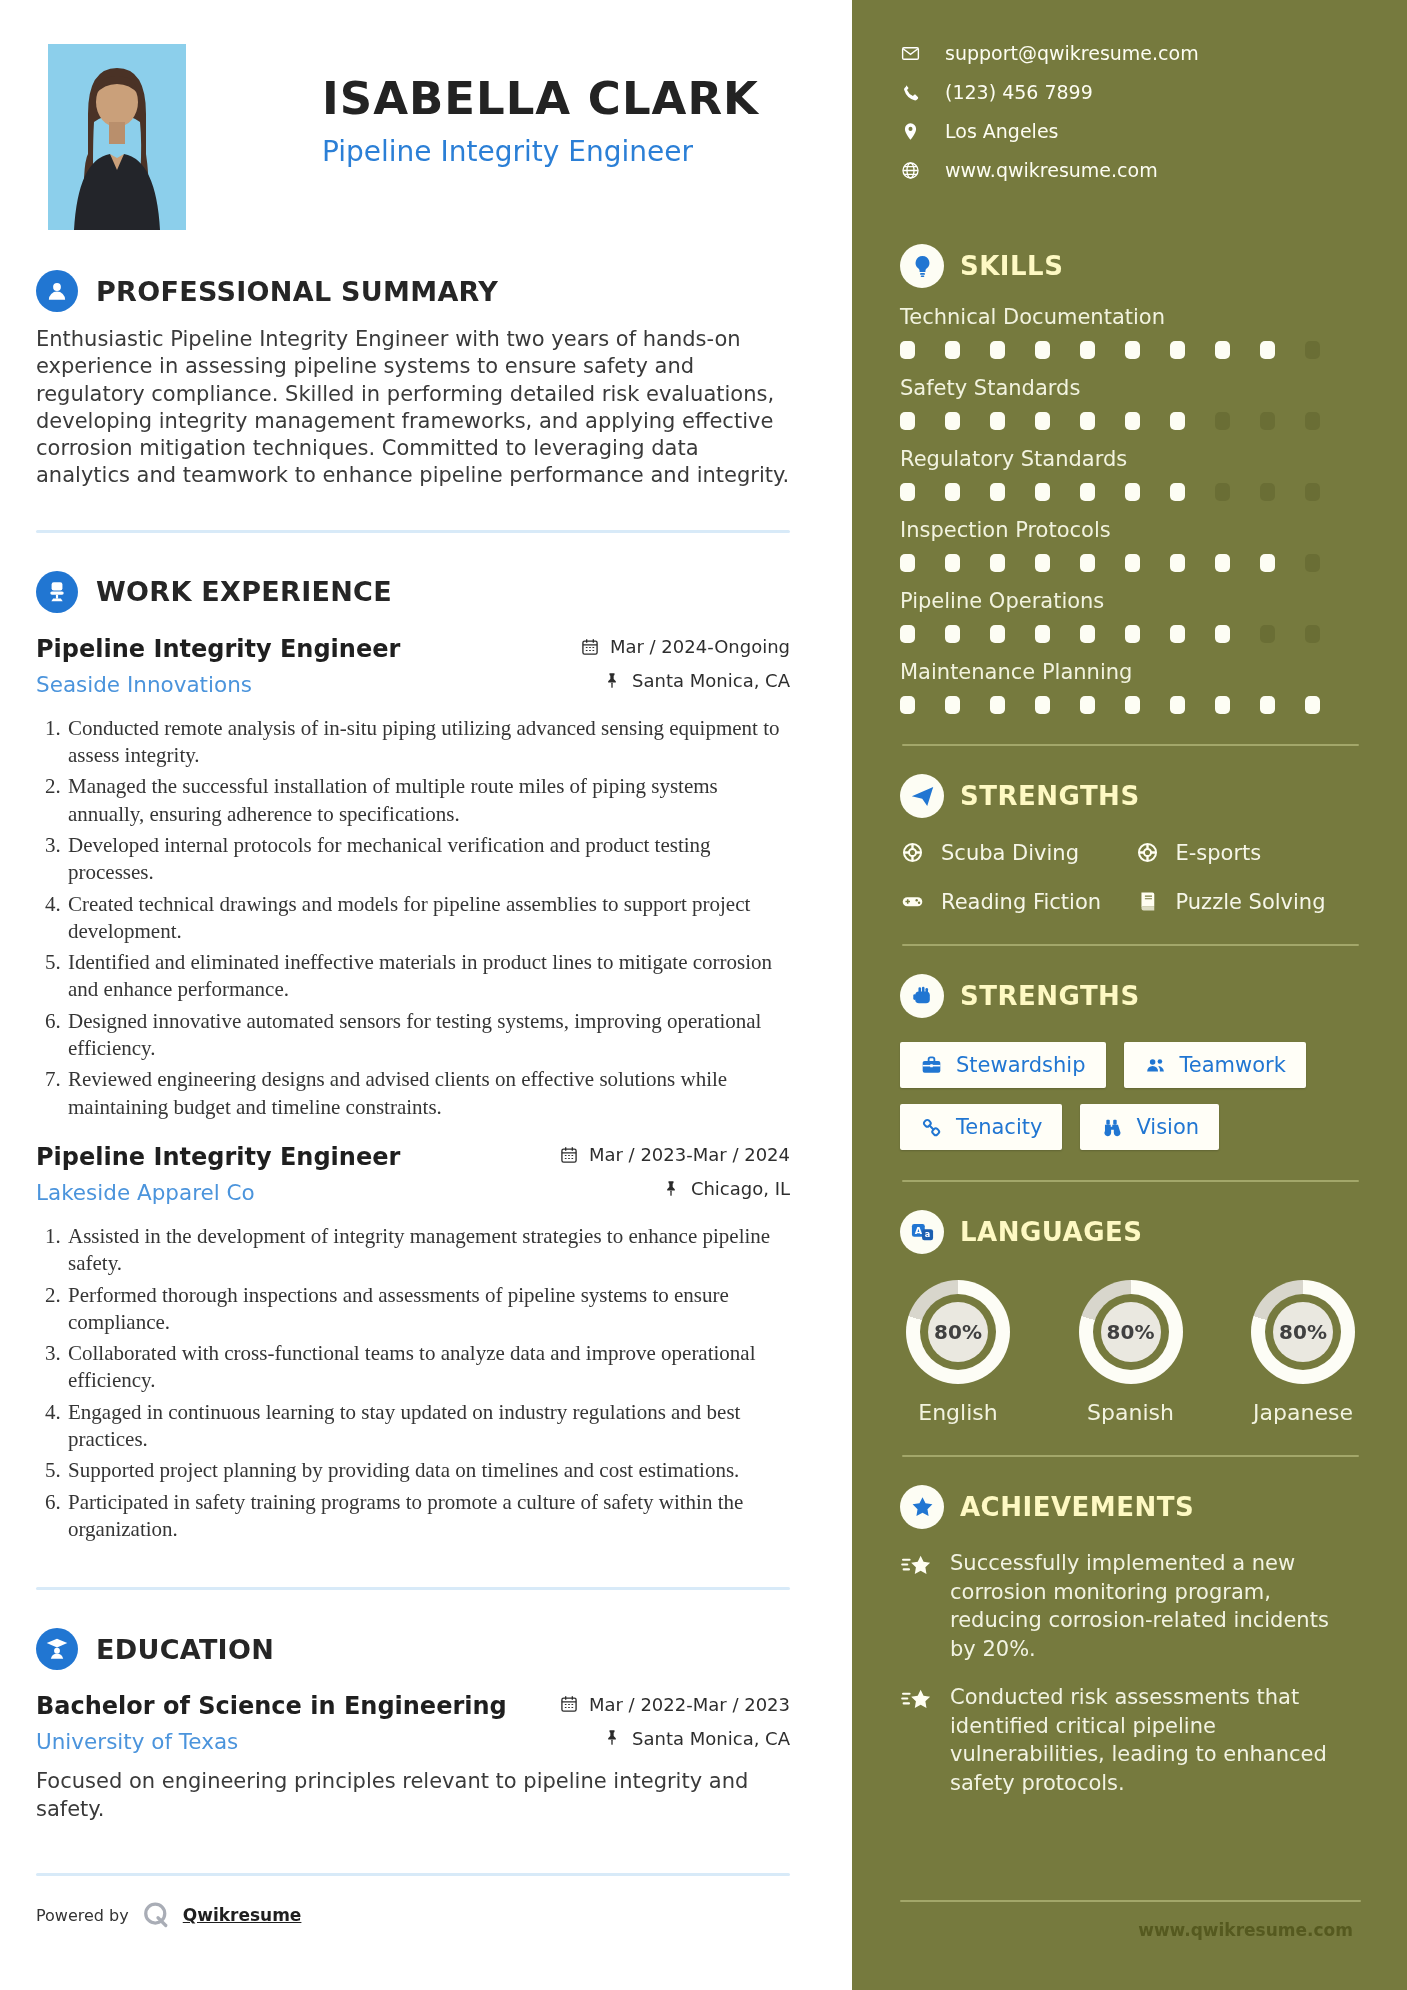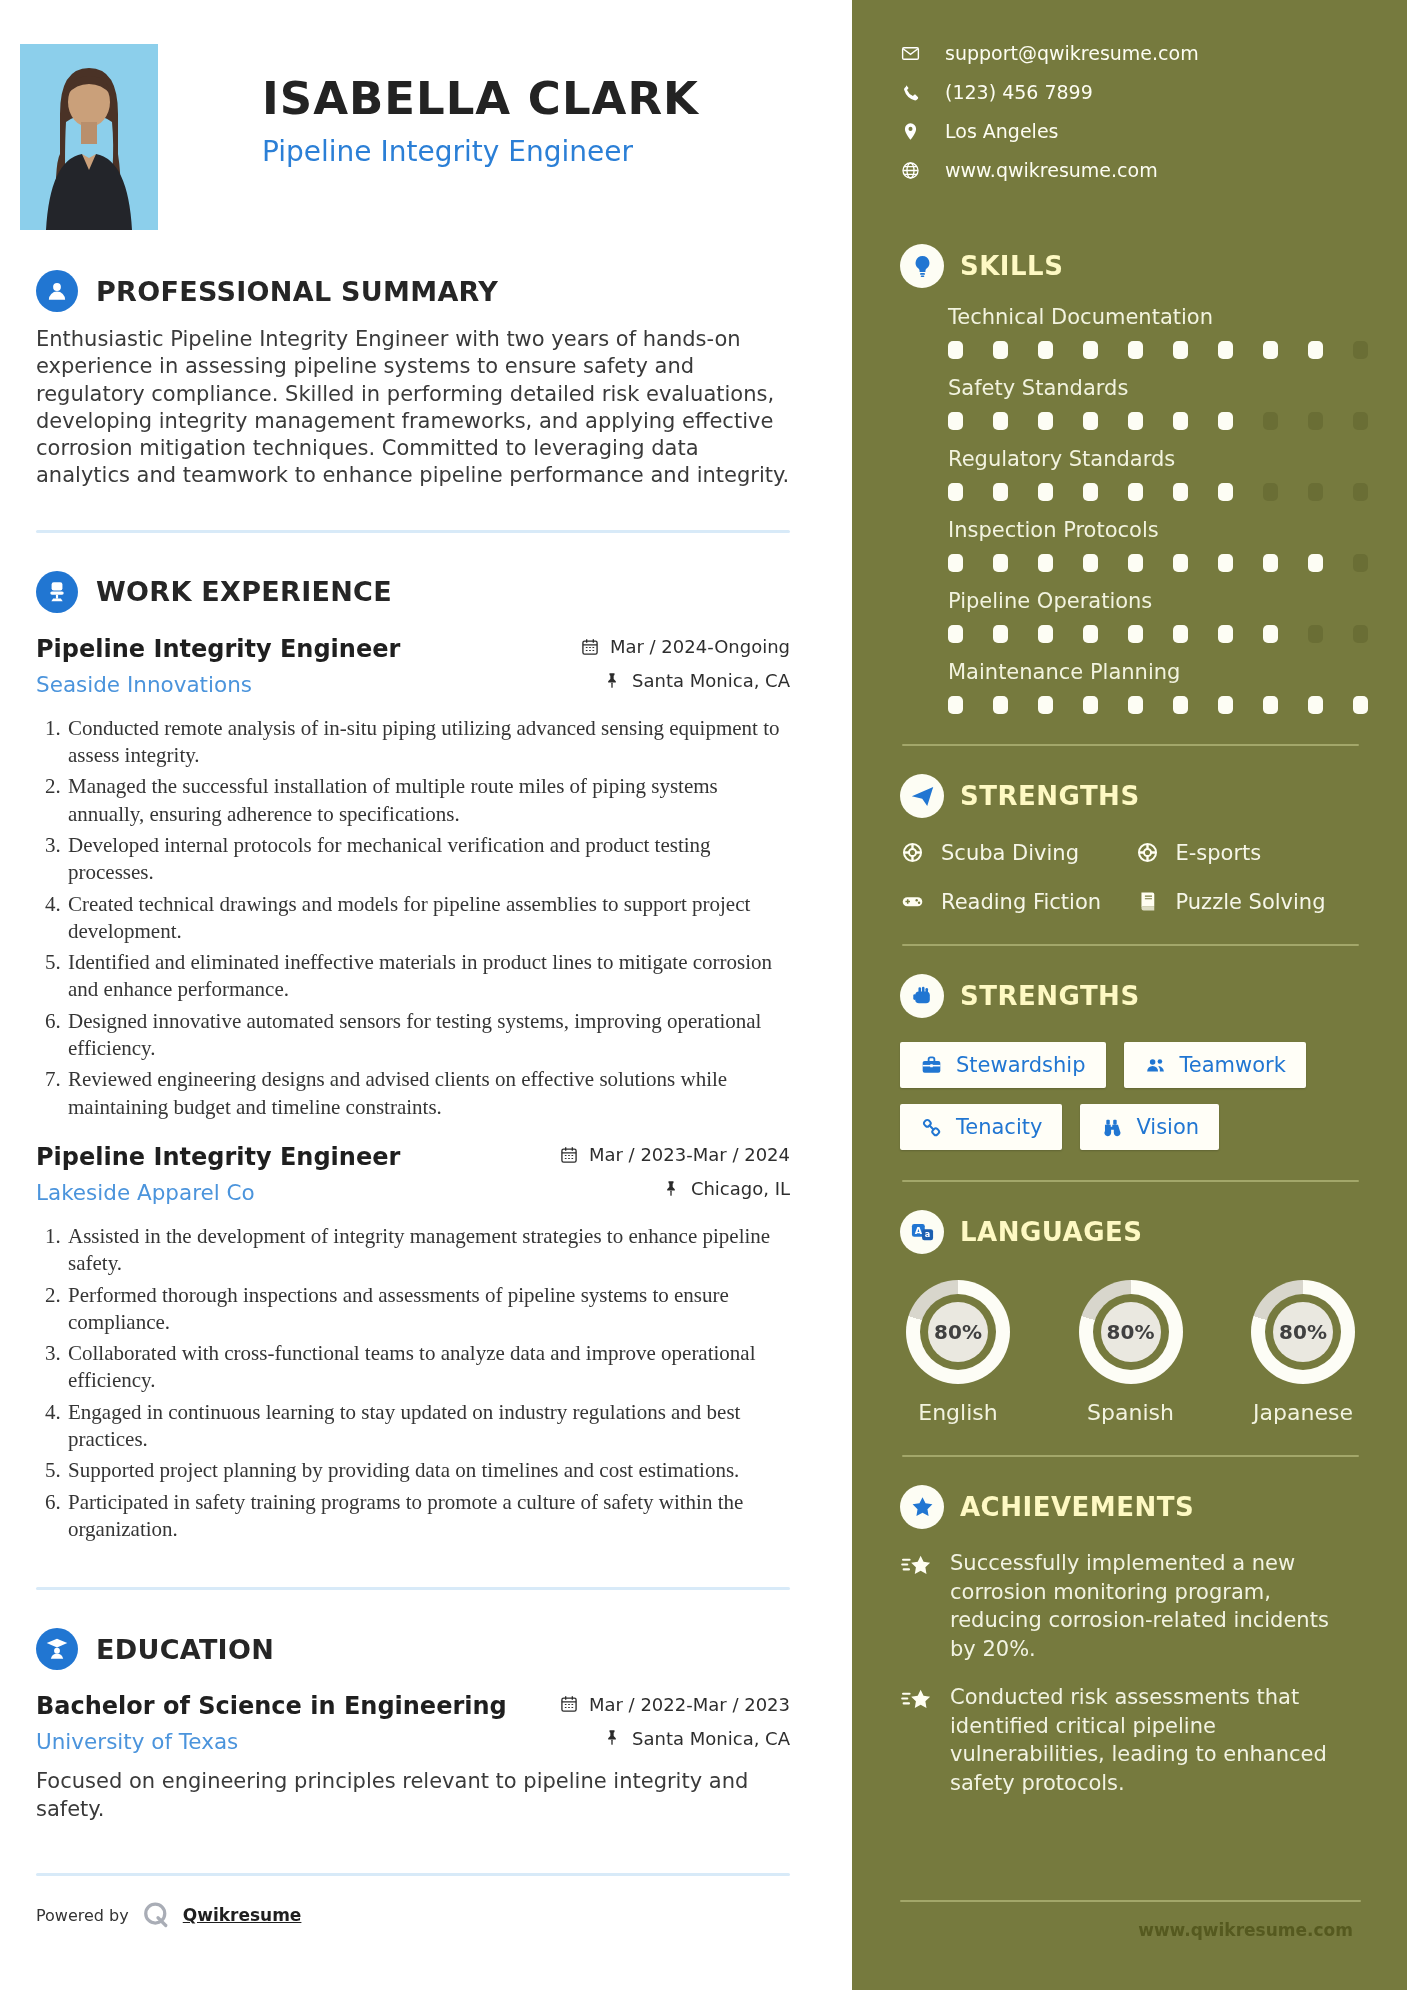--- a/index.html
+++ b/index.html
@@ -9,21 +9,21 @@
     font-family:"DejaVu Sans","Liberation Sans",sans-serif;
     background:#ffffff;
   }
   .page { display:flex; width:1407px; height:1990px; overflow:hidden; }
 
   
   .left {
     width:852px; height:100%; background:#ffffff;
     display:flex; flex-direction:column; overflow:hidden;
   }
-  .l-header { display:flex; padding:44px 60px 0 20px; }
+  .l-header { display:flex; padding:44px 60px 0 48px;gap:32px; }
   .photo { width:138px; height:186px; flex:none; overflow:hidden; }
   .name-wrap { margin-left:104px; padding-top:28px; }
   h1.name { margin:0; font-size:45px; font-weight:bold; color:#232323; letter-spacing:1px; white-space:nowrap; }
   .role { margin-top:10px; font-size:28px; color:#2b7fd6; font-weight:500; }
 
   .lsec { padding:0 62px 0 36px; }
   .sec-head { display:flex; align-items:center; gap:18px; }
   .sec-ic {
     width:42px; height:42px; border-radius:50%; background:#2176d2;
     display:flex; align-items:center; justify-content:center; flex:none;
@@ -67,21 +67,21 @@
 
   .r-head { display:flex; align-items:center; gap:16px; }
   .r-ic {
     width:44px; height:44px; border-radius:50%; background:#fdfdf4;
     display:flex; align-items:center; justify-content:center; flex:none;
   }
   .r-ic svg { width:27px; height:27px; }
   .r-head h2 { margin:0; font-size:26px; color:#fef9c3; letter-spacing:.5px; font-weight:bold; }
 
   .rsec.skills { margin-top:46px; }
-  .skill { margin-top:17px;margin-left:48px; }
+  .skill { margin-top:17px; }
   .skill-name { font-size:21px; color:#f2f3df; }
   .dots { display:flex; gap:30px; margin-top:12px; }
   .dot { width:15px; height:18px; border-radius:5px; background:#fdfdf4; flex:none; }
   .dot.dim { background:#6a6e35; }
 
   .r-div { height:2px; background:#a3a76a; border-radius:2px; margin:30px 2px 28px; }
 
   .i-grid { display:grid; grid-template-columns:1fr 1fr; row-gap:24px; column-gap:8px; margin-top:22px; }
   .i-item { display:flex; align-items:center; gap:16px; font-size:21px; color:#f6f6e8; }
   .i-item .ii { display:flex; flex:none; }

